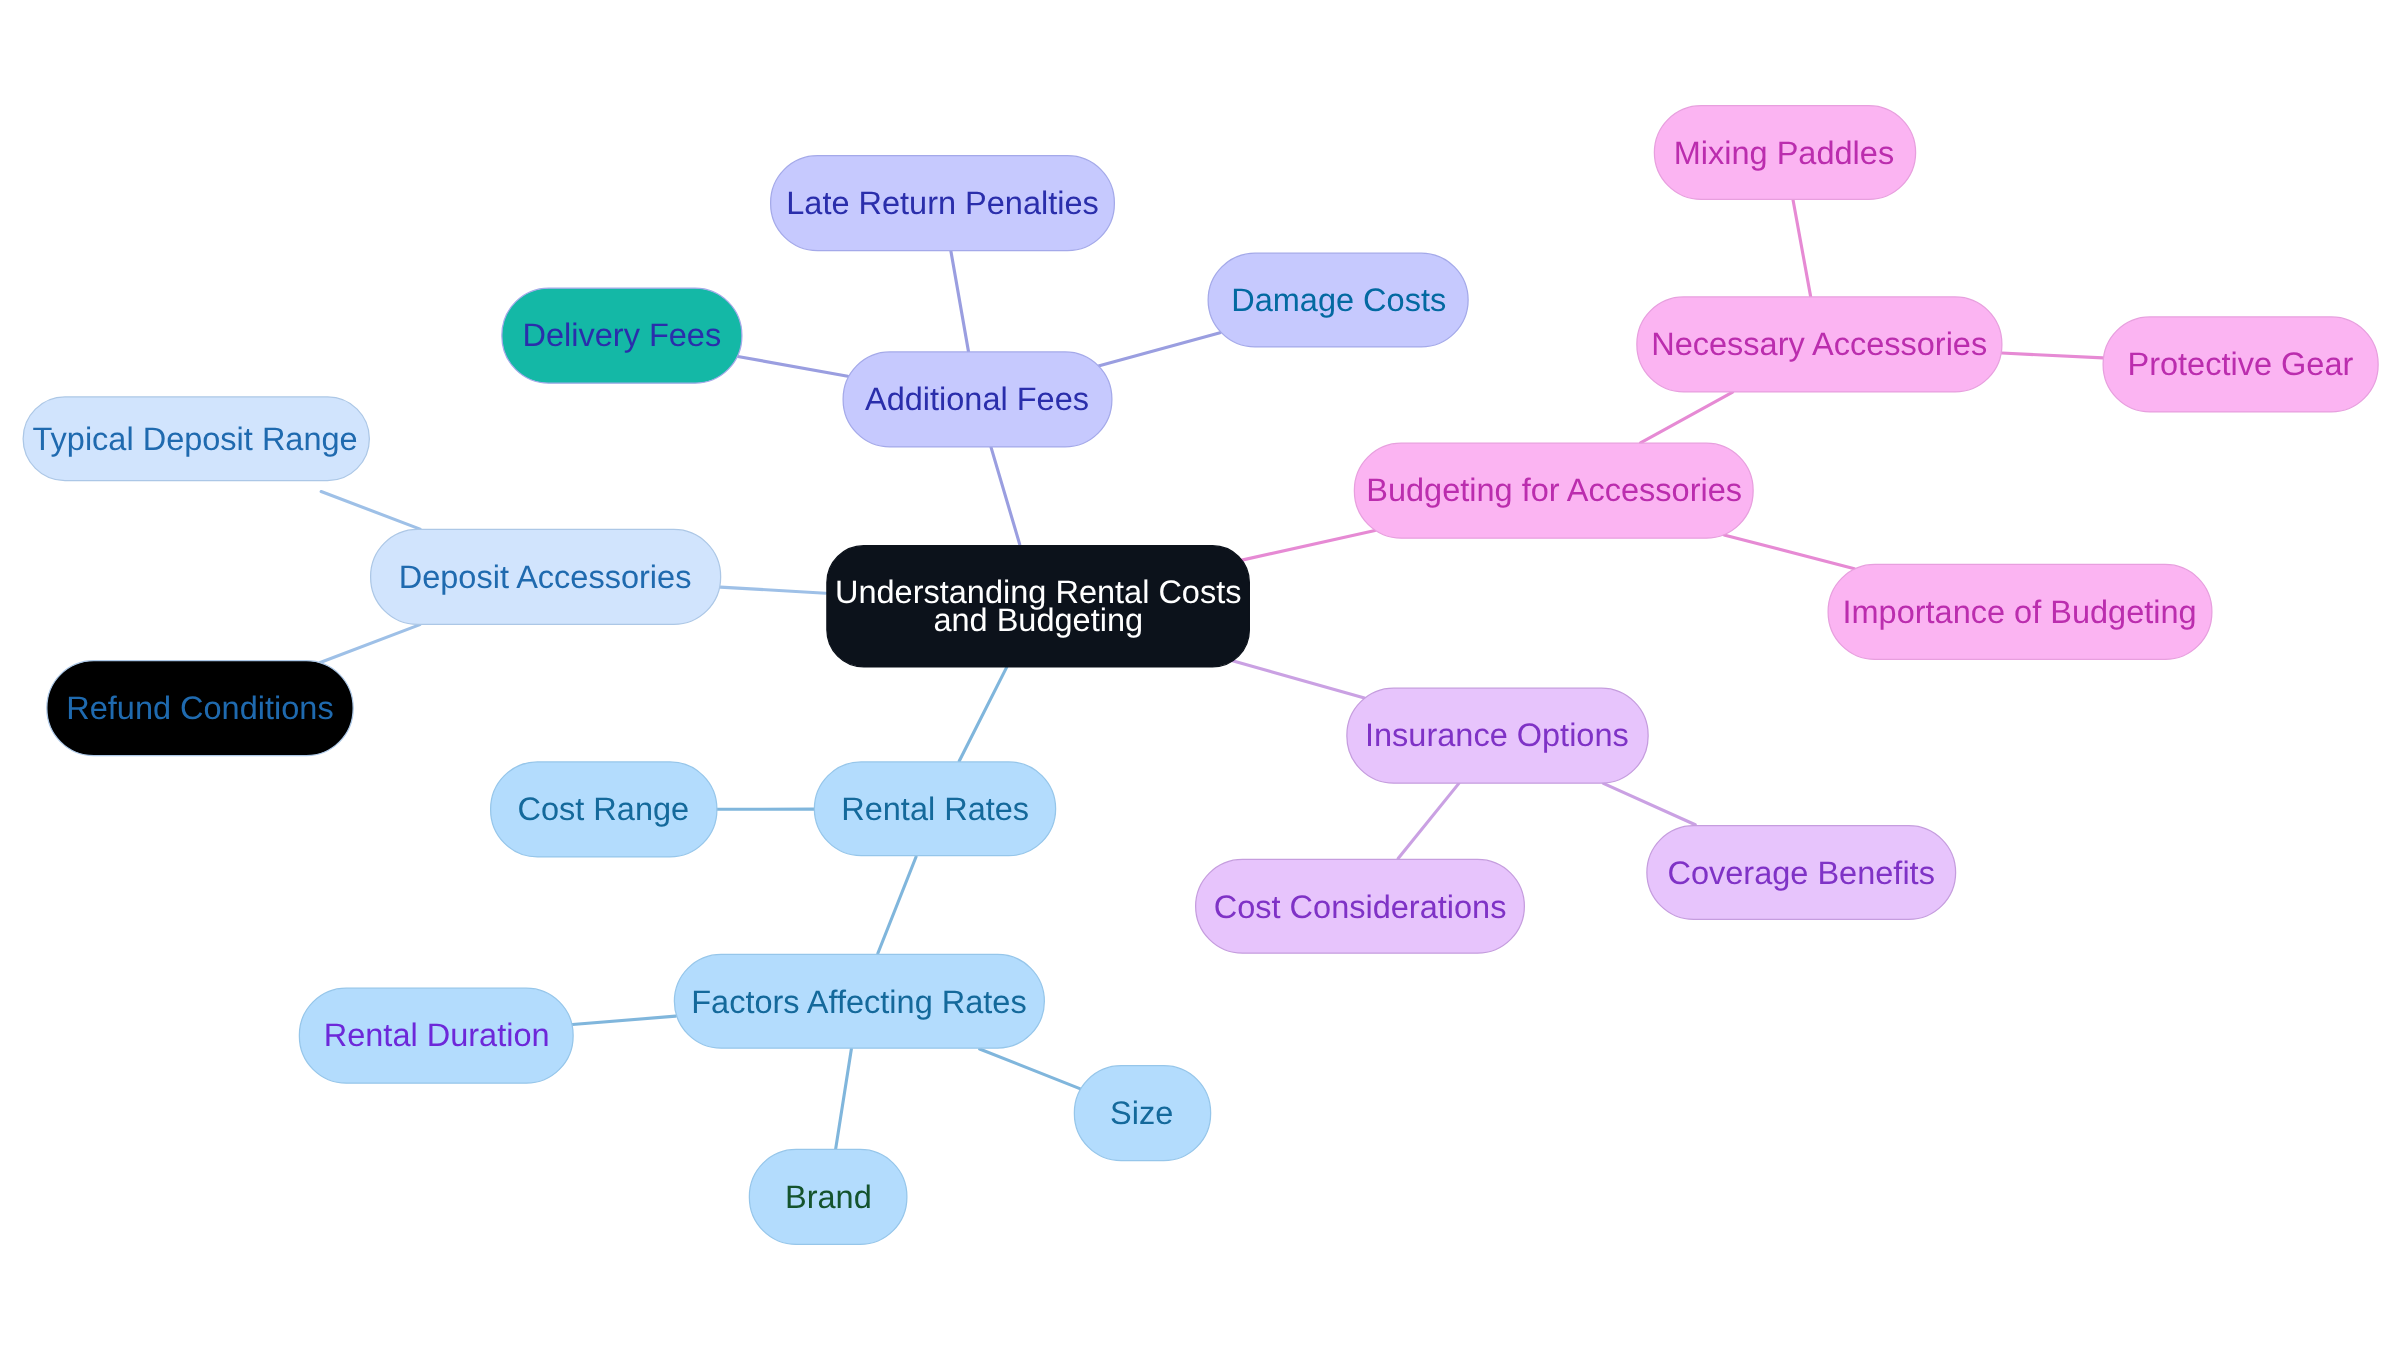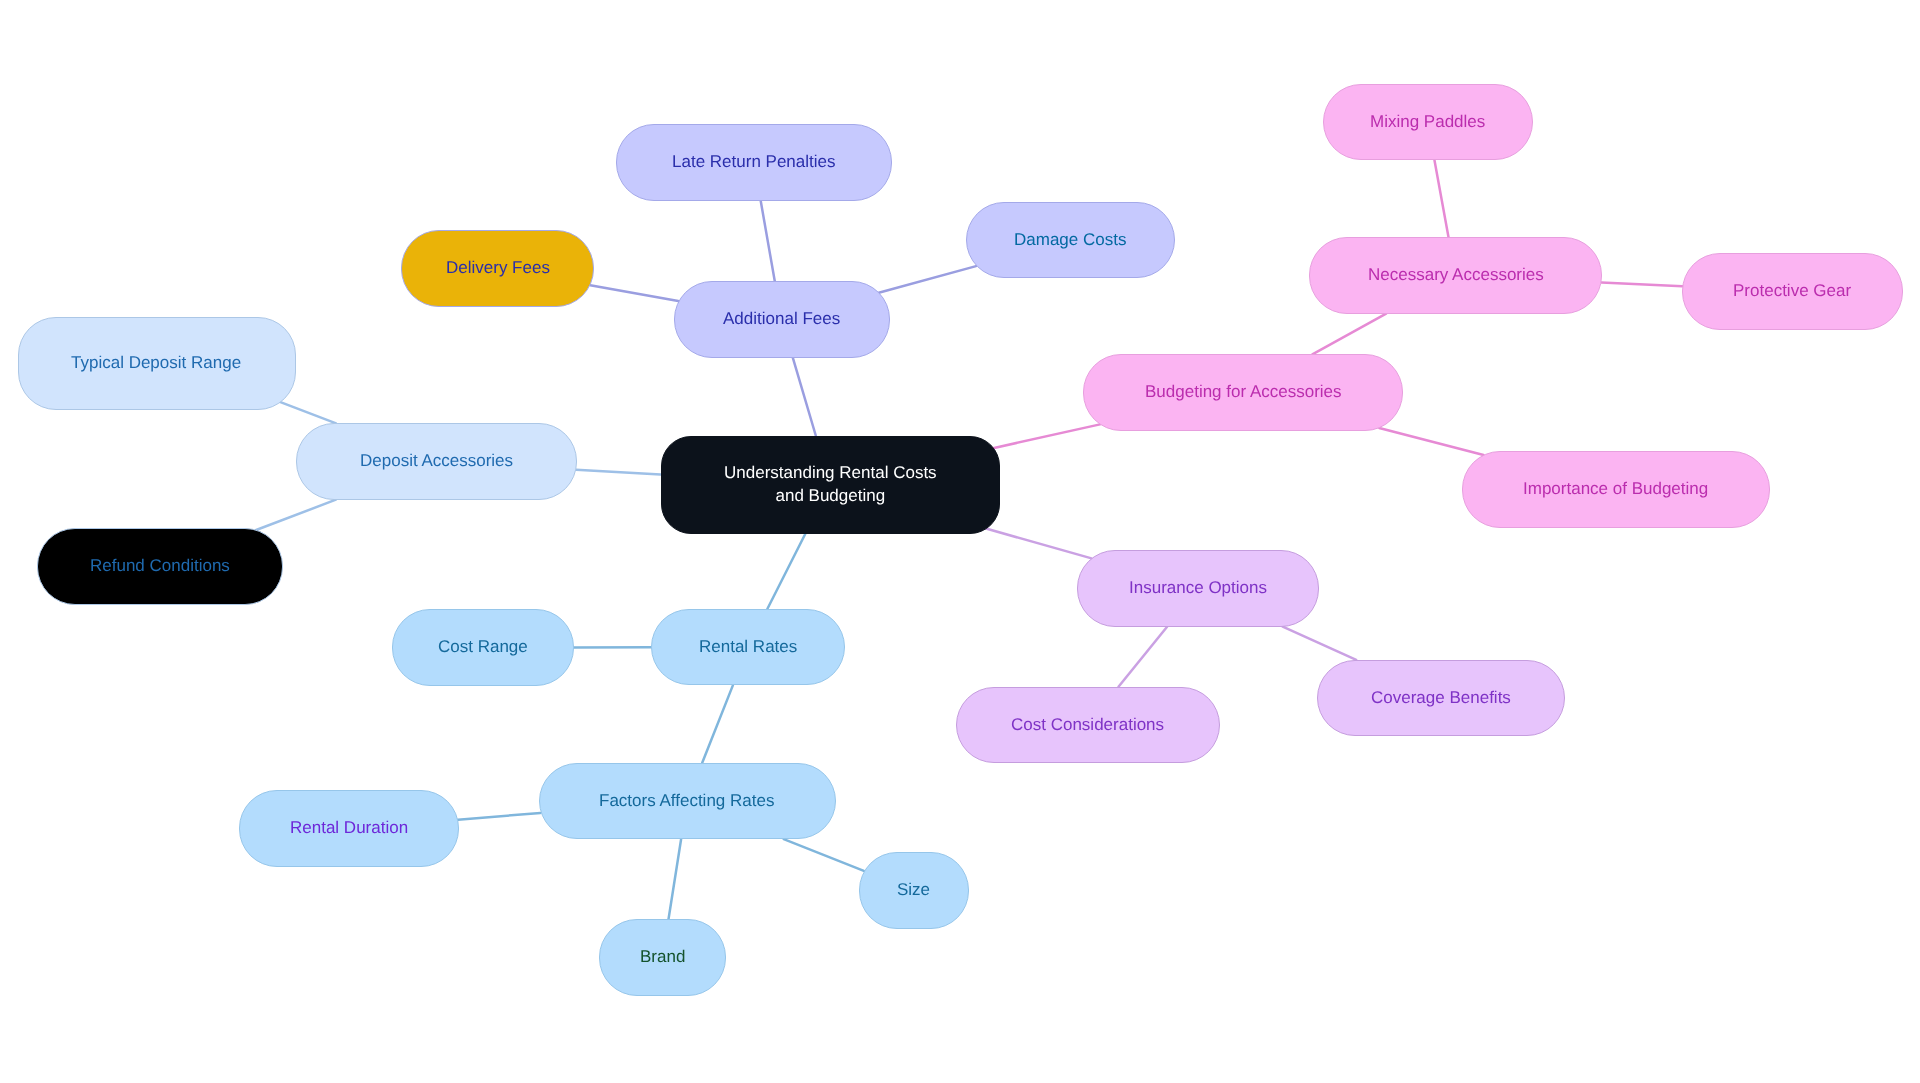--- a/index.html
+++ b/index.html
@@ -3,21 +3,21 @@
 <meta charset="utf-8">
 <title>Understanding Rental Costs and Budgeting</title>
 <style>
   html,body{margin:0;padding:0;background:#ffffff;}
   body{width:1920px;height:1083px;overflow:hidden;
        font-family:"Liberation Sans",sans-serif;-webkit-font-smoothing:antialiased;text-rendering:geometricPrecision;}
   #canvas{position:relative;width:1920px;height:1083px;background:#ffffff;}
   #edge-layer{position:absolute;left:0;top:0;width:1920px;height:1083px;}
   .node{position:absolute;box-sizing:border-box;display:flex;align-items:center;
         justify-content:center;text-align:center;border:1px solid transparent;
-        font-size:17px;line-height:22.5px;white-space:pre-line;letter-spacing:0px;}
+        font-size:26px;line-height:22.5px;white-space:pre-line;letter-spacing:0px;}
   .node-label{display:block;will-change:transform;}
 </style>
 </head>
 <body>
 
 <div id="canvas">
   <svg id="edge-layer" viewBox="0 0 1920 1083" width="1920" height="1083">
       <path d="M815.77,435.50 L792.79,357.70" fill="none" stroke="#9a9ee0" stroke-width="2.5" stroke-linecap="round"></path>
       <path d="M774.80,281.30 L760.70,200.80" fill="none" stroke="#9a9ee0" stroke-width="2.5" stroke-linecap="round"></path>
       <path d="M678.22,300.95 L590.25,285.16" fill="none" stroke="#9a9ee0" stroke-width="2.5" stroke-linecap="round"></path>
@@ -40,30 +40,30 @@
       <path d="M1167.10,626.70 L1118.50,686.80" fill="none" stroke="#caa1e3" stroke-width="2.5" stroke-linecap="round"></path>
       <path d="M1282.69,626.66 L1356.23,659.80" fill="none" stroke="#caa1e3" stroke-width="2.5" stroke-linecap="round"></path>
     </svg>
   <div class="node" style="left: 660.5px; top: 435.5px; width: 339.5px; height: 98px; background: rgb(12, 18, 27); border-color: rgb(12, 18, 27); color: rgb(255, 255, 255); border-radius: 30px;">
     <span class="node-label">Understanding Rental Costs
 and Budgeting</span>
   </div>
   <div class="node" style="left: 616px; top: 124.4px; width: 276px; height: 76.4px; background: rgb(198, 201, 254); border-color: rgb(164, 169, 233); color: rgb(42, 46, 171); border-radius: 38px;">
     <span class="node-label">Late Return Penalties</span>
   </div>
-  <div class="node" style="left: 401px; top: 230.3px; width: 193px; height: 76.4px; background: #eab308; border-color: rgb(164, 169, 233); color: rgb(42, 46, 171); border-radius: 38px;">
+  <div class="node" style="left: 401px; top: 230.3px; width: 193px; height: 76.4px; background: #14b8a6; border-color: rgb(164, 169, 233); color: rgb(42, 46, 171); border-radius: 38px;">
     <span class="node-label">Delivery Fees</span>
   </div>
   <div class="node" style="left: 673.5px; top: 281.3px; width: 216px; height: 76.4px; background: rgb(198, 201, 254); border-color: rgb(164, 169, 233); color: rgb(42, 46, 171); border-radius: 38px;">
     <span class="node-label">Additional Fees</span>
   </div>
   <div class="node" style="left: 966px; top: 202px; width: 209px; height: 76.4px; background: rgb(198, 201, 254); border-color: rgb(164, 169, 233); color: #0369a1; border-radius: 38px;">
     <span class="node-label">Damage Costs</span>
   </div>
-  <div class="node" style="left: 17.5px; top: 316.8px; width: 278px; height: 93px; background: rgb(209, 228, 253); border-color: rgb(172, 199, 230); color: rgb(31, 106, 175); border-radius: 38px;">
+  <div class="node" style="left: 17.5px; top: 316.8px; width: 278px; height: 68px; background: rgb(209, 228, 253); border-color: rgb(172, 199, 230); color: rgb(31, 106, 175); border-radius: 38px;">
     <span class="node-label">Typical Deposit Range</span>
   </div>
   <div class="node" style="left: 296px; top: 423.3px; width: 281px; height: 76.4px; background: rgb(209, 228, 253); border-color: rgb(172, 199, 230); color: rgb(31, 106, 175); border-radius: 38px;">
     <span class="node-label">Deposit Accessories</span>
   </div>
   <div class="node" style="left: 37px; top: 528.3px; width: 246px; height: 76.4px; background: #000000; border-color: rgb(172, 199, 230); color: rgb(31, 106, 175); border-radius: 38px;">
     <span class="node-label">Refund Conditions</span>
   </div>
   <div class="node" style="left: 391.5px; top: 609.3px; width: 182px; height: 76.4px; background: rgb(179, 220, 253); border-color: rgb(150, 198, 234); color: rgb(20, 105, 155); border-radius: 38px;">
     <span class="node-label">Cost Range</span>

